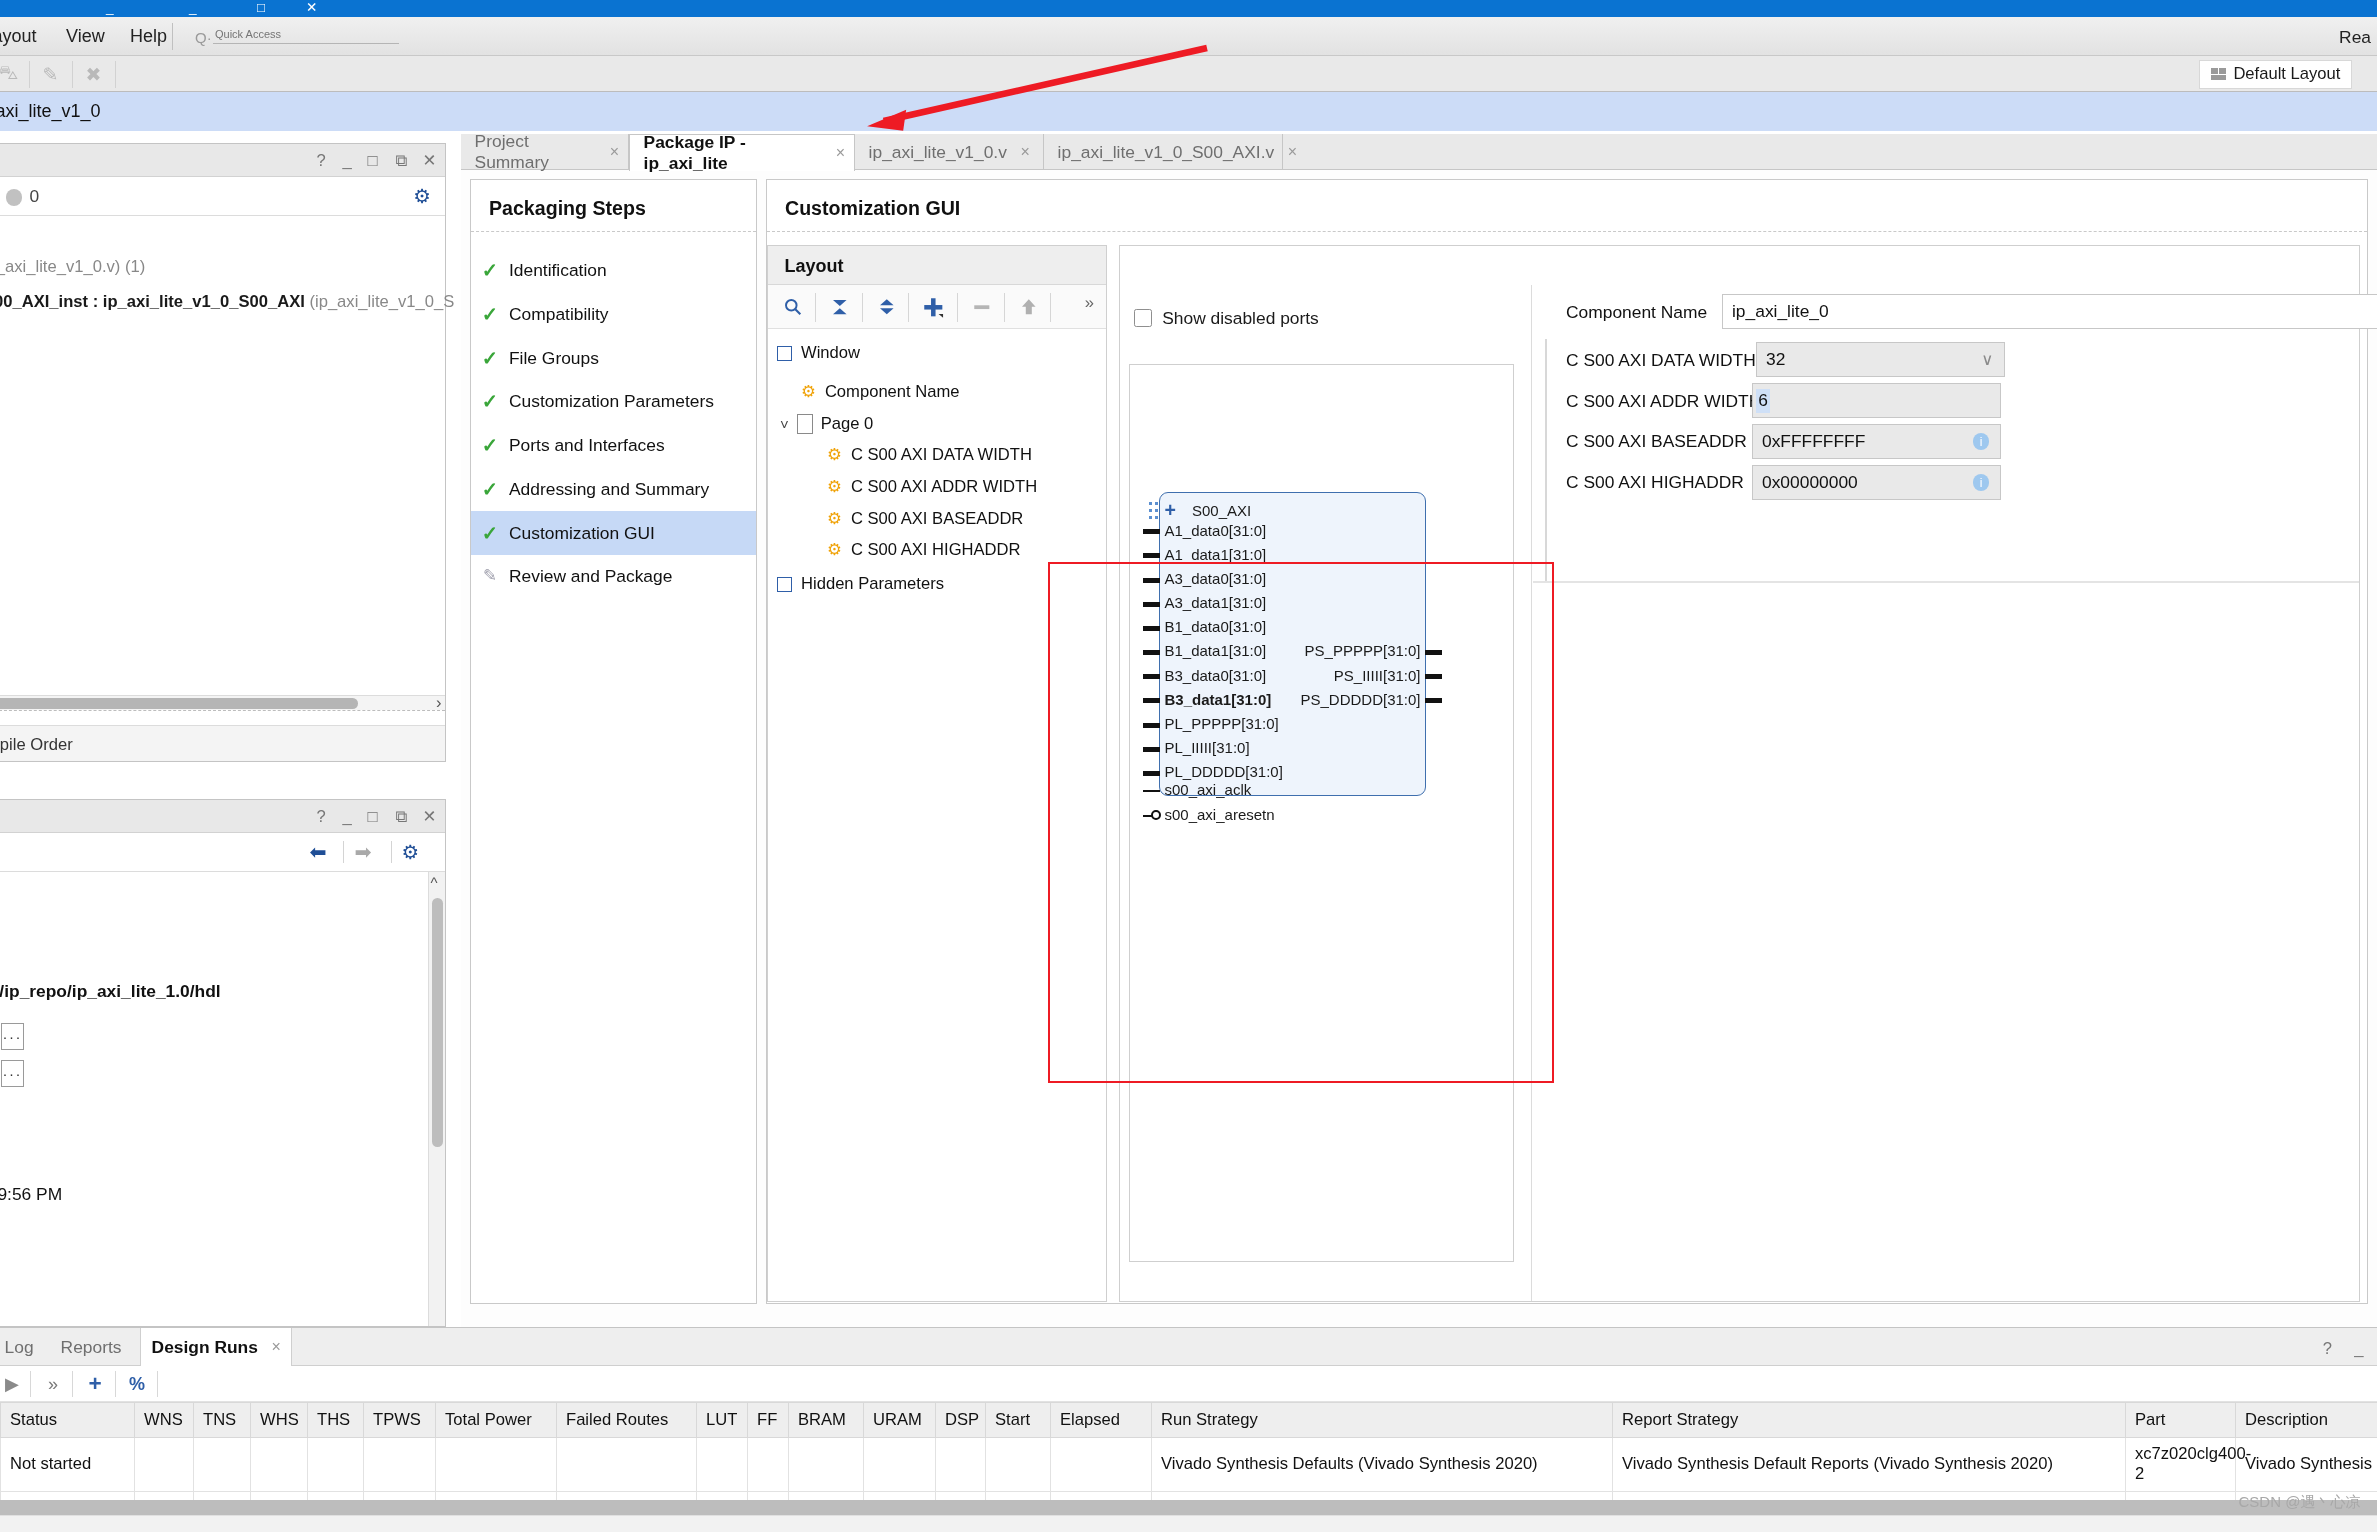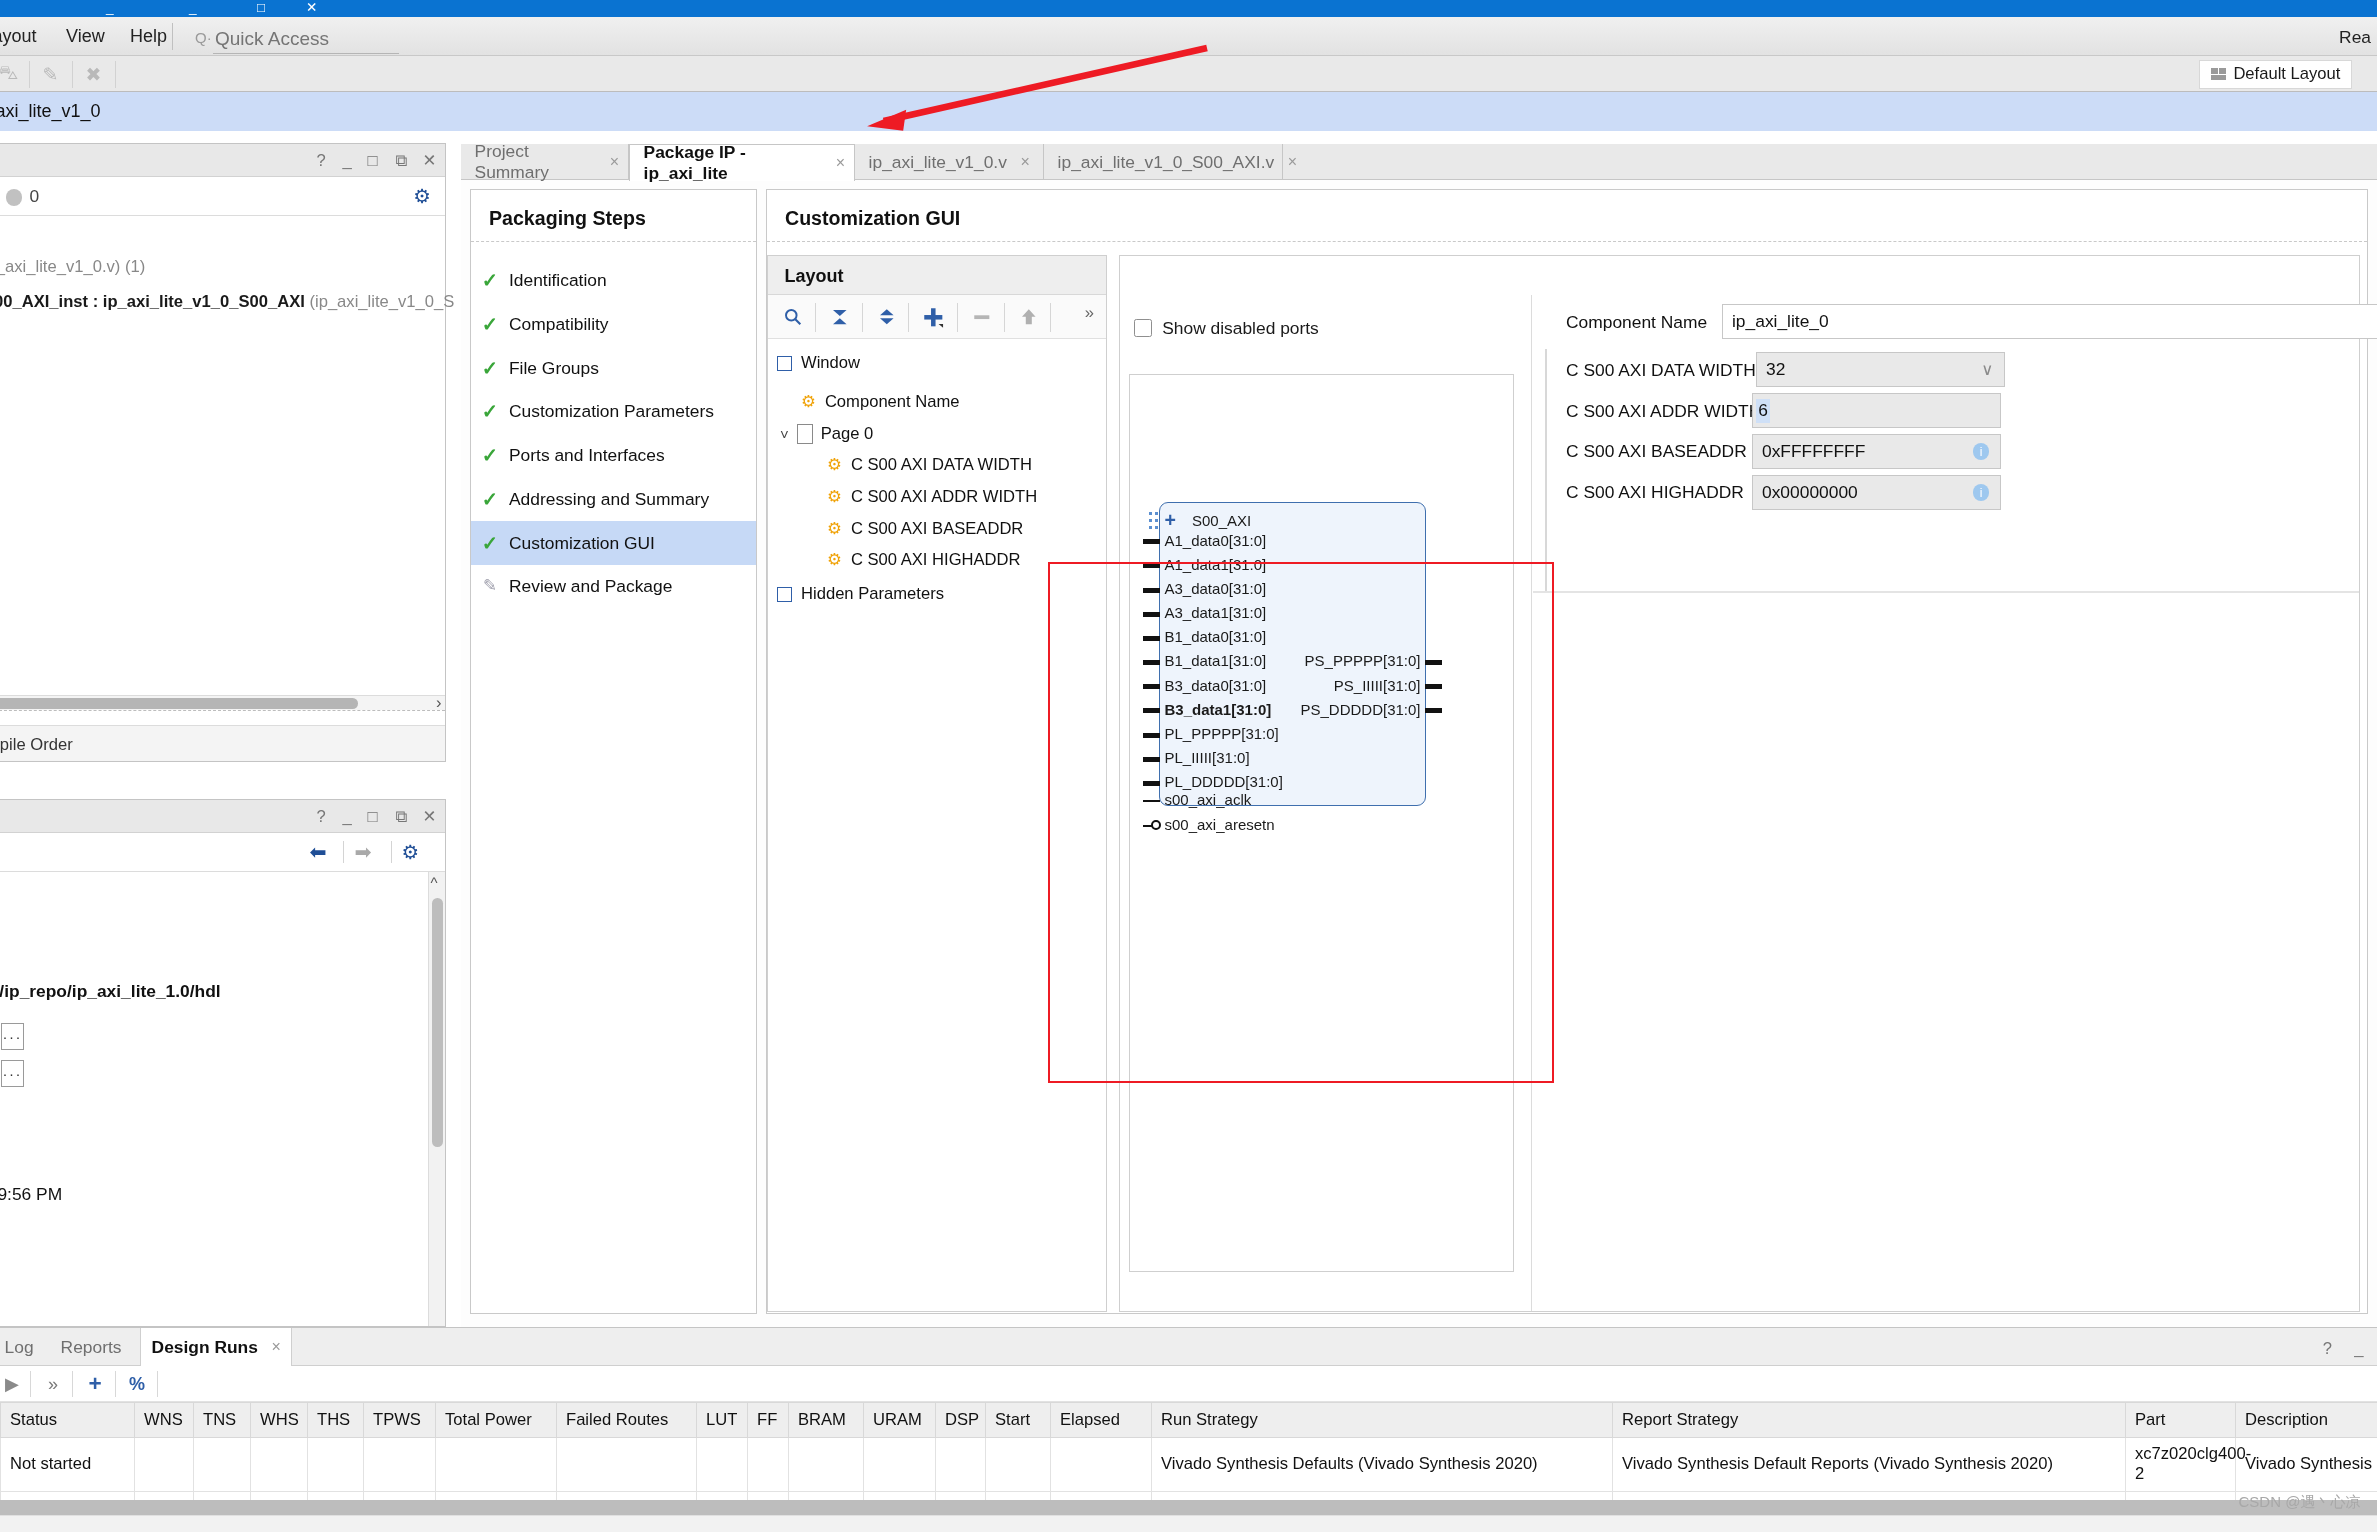--- a/index.html
+++ b/index.html
@@ -18,21 +18,21 @@
   .titlebar .tb-glyph{position:absolute;top:0;color:#ffffff;font-size:13.6px;line-height:16.6px;}
 
   
   .menubar{position:absolute;left:0;top:16.6px;width:2377px;height:39px;
     background:linear-gradient(#f0f0f0,#e2e2e2);border-bottom:0.8px solid #c8c8c8;}
   .menu-item{position:absolute;top:9px;font-size:18px;color:#222;}
   .menu-sep{position:absolute;top:6px;width:0.8px;height:27px;background:#c0c0c0;}
   .qa-wrap{position:absolute;left:195px;top:10.6px;width:204px;}
   .qa-icon{position:absolute;left:0;top:1.5px;color:#9a9a9a;font-size:15px;}
   .qa-input{position:absolute;left:18px;top:0;width:186px;border:none;outline:none;background:transparent;
-    font-family:"Liberation Sans", sans-serif;font-size:19px;color:#9a9a9a;border-bottom:0.8px solid #b5b5b5;padding-bottom:3px;}
+    font-family:"Liberation Sans", sans-serif;font-size:11px;color:#9a9a9a;border-bottom:0.8px solid #b5b5b5;padding-bottom:3px;}
   .ready-lbl{position:absolute;right:6px;top:10.6px;font-size:17.4px;color:#222;}
 
   
   .toolbar{position:absolute;left:0;top:56px;width:2377px;height:36px;background:#e9e9e9;border-bottom:0.8px solid #bcbcbc;}
   .tb-btn{position:absolute;top:3.8px;width:29px;height:29px;display:flex;align-items:center;justify-content:center;
     font-size:19px;color:#b9b9b9;}
   .tb-vsep{position:absolute;top:4.5px;width:0.8px;height:27px;background:#d2d2d2;}
   .layout-btn{position:absolute;right:25px;top:3.8px;height:29px;background:#fff;border:0.8px solid #d8d8d8;
     display:flex;align-items:center;gap:7.5px;padding:0 10.6px;font-size:16.6px;color:#1a1a1a;}
   .layout-ico{width:15px;height:12px;display:inline-block;position:relative;}
@@ -67,21 +67,21 @@
   .tabstrip-sm{position:absolute;left:0;right:0;height:36px;background:#f4f4f4;border-top:0.8px solid #dcdcdc;}
   .tabstrip-sm span{position:absolute;left:-7.5px;top:9px;font-size:16.6px;color:#333;}
   .vscroll{position:absolute;width:16.6px;background:#f2f2f2;border-left:0.8px solid #dcdcdc;}
   .vscroll .vthumb{position:absolute;left:3px;width:10.6px;background:#bdbdbd;border-radius:5.3px;}
   .vscroll .vup{position:absolute;left:1.5px;top:1.5px;font-size:15px;color:#555;}
   .ell-btn{position:absolute;width:22.6px;height:27px;border:0.8px solid #9a9a9a;background:#fff;
     display:flex;align-items:center;justify-content:center;font-size:15px;color:#333;letter-spacing:1.5px;}
   .navarr{font-size:20.4px;}
 
   
-  .editor{position:absolute;left:461px;top:144px;width:1916px;height:1193px;background:#fdfdfd;}
+  .editor{position:absolute;left:461px;top:134px;width:1916px;height:1193px;background:#fdfdfd;}
   .tabbar{position:absolute;left:0;top:0;width:100%;height:36px;background:#e9e9e9;border-bottom:0.8px solid #c6c6c6;}
   .etab{position:absolute;top:0;height:36px;display:flex;align-items:center;padding:0 9px 0 13.6px;
     font-size:17.4px;color:#6f6f6f;border-right:0.8px solid #c6c6c6;}
   .etab.active{background:#ffffff;color:#111;font-weight:bold;border-top:0.8px solid #c6c6c6;border-left:0.8px solid #c6c6c6;height:37px;}
   .etab .x{margin-left:13.6px;color:#9a9a9a;font-size:16px;font-weight:normal;}
 
   .steps-pane{position:absolute;left:9px;top:45px;width:287px;height:1125px;background:#fff;border:0.8px solid #c9c9c9;}
   .pane-title{position:absolute;left:18px;top:16.6px;font-size:19.6px;font-weight:bold;color:#111;}
   .pane-dash{position:absolute;left:0;right:0;top:51px;border-top:1.5px dashed #c9c9c9;}
   .step{position:absolute;left:0;width:100%;height:44px;display:flex;align-items:center;}

